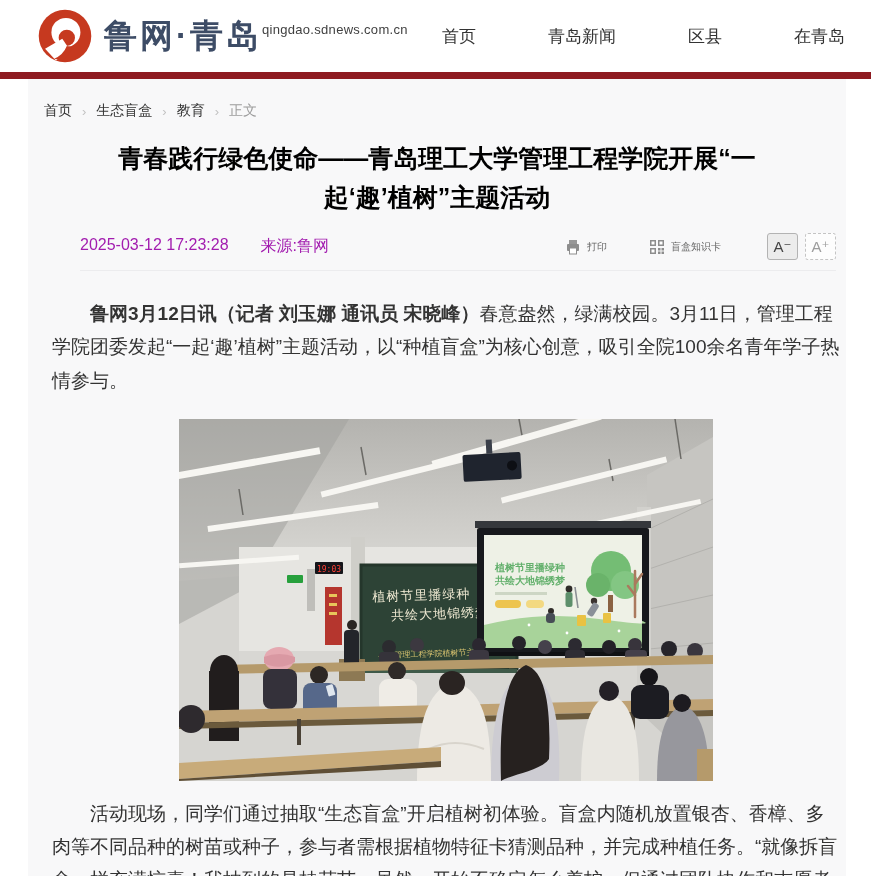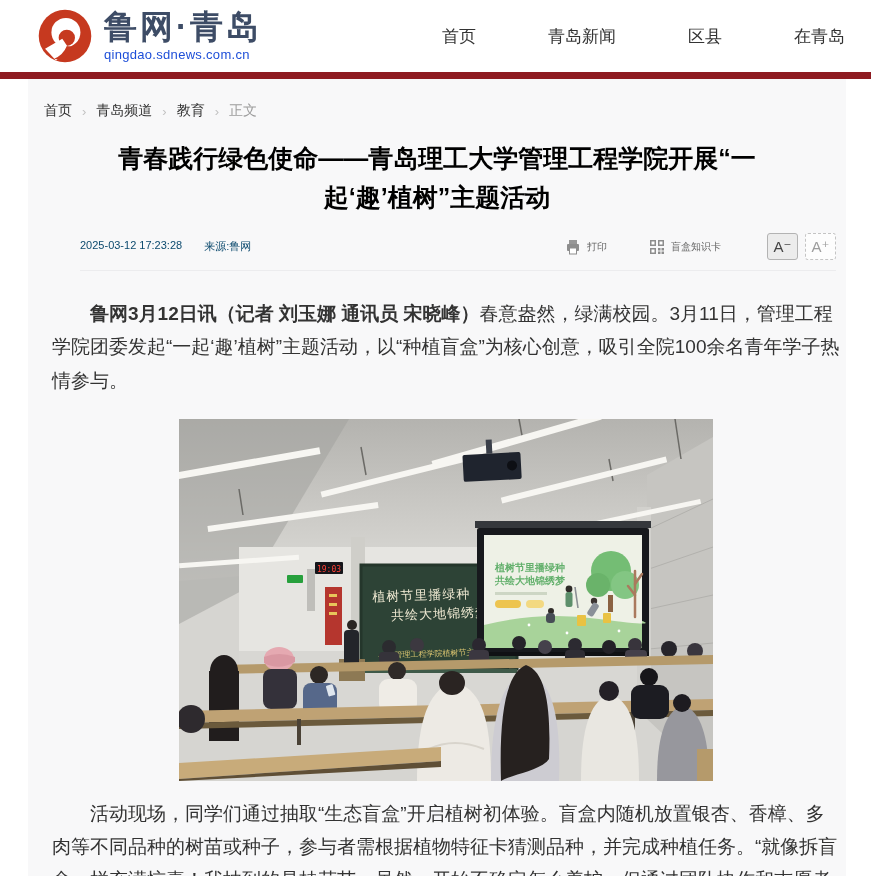--- a/index.html
+++ b/index.html
@@ -7,23 +7,23 @@
   body {
     width:871px; height:876px; overflow:hidden;
     background:#ffffff;
     font-family:"Liberation Sans","DejaVu Sans",sans-serif;
     color:#333;
   }
   
   .site-header { height:72px; display:flex; align-items:center; padding-left:36px; background:#fff; }
   .logo { display:flex; align-items:center; gap:10px; }
   .logo-mark { width:58px; height:58px; }
-  .logo-text-block { display:flex; flex-direction:column; }
+  .logo-text-block { display:flex; flex-direction:row; }
   .logo-name { font-size:33px; font-weight:bold; color:#3d4c66; letter-spacing:3px; line-height:1.05; }
-  .logo-url { font-size:13px; color:#1d4ed8; margin-top:3px; letter-spacing:.3px; }
+  .logo-url { font-size:13px; color:#404040; margin-top:3px; letter-spacing:.3px; }
   .main-nav { margin-left:auto; margin-right:26px; display:flex; gap:72px; align-items:center; }
   .nav-item { font-size:17px; color:#333; cursor:pointer; white-space:nowrap; }
   .red-bar { height:7px; background:#8e1b21; }
 
   
   .content-wrap { margin-left:28px; width:818px; height:797px; background:#f8f8f9; padding-top:22px; overflow:hidden; }
 
   .breadcrumb { padding-left:16px; display:flex; align-items:center; gap:10px; font-size:14px; height:20px; }
   .breadcrumb .crumb { color:#333; cursor:pointer; }
   .breadcrumb .sep { color:#c2c2c2; font-size:13px; }
@@ -31,21 +31,21 @@
 
   .article-title {
     margin:18px auto 16px; width:662px; text-align:center;
     font-size:25px; font-weight:bold; color:#000000; line-height:1.56;
   }
 
   .meta-row {
     margin:14px 10px 0 52px; padding-bottom:10px;
     display:flex; align-items:center; border-bottom:1px solid #ececee;
   }
-  .meta-left { display:flex; gap:22px; font-size:11px; color:#0c4a6e; }
+  .meta-left { display:flex; gap:32px; font-size:16px; color:#a21caf; }
   .meta-tools { margin-left:auto; display:flex; align-items:center; }
   .tool { display:flex; align-items:center; gap:6px; font-size:10px; color:#666; cursor:pointer; }
   .tool + .tool { margin-left:42px; }
   .tool-icon { width:16px; height:16px; display:inline-block; }
   .font-btns { margin-left:46px; display:flex; gap:7px; }
   .font-btn { width:31px; height:27px; display:flex; align-items:center; justify-content:center;
     font-size:15px; border-radius:3px; cursor:pointer; }
   .font-btn.minus { background:#ececec; border:1px solid #b3b3b3; color:#444; }
   .font-btn.plus  { background:#fdfdfd; border:1px dashed #c4c4c4; color:#9d9d9d; }
 
@@ -84,21 +84,21 @@
     <span class="nav-item">在青岛</span>
   </nav>
 </header>
 <div class="red-bar"></div>
 
 <div class="content-wrap">
 
   <div class="breadcrumb">
     <span class="crumb">首页</span>
     <span class="sep">›</span>
-    <span class="crumb">青岛频道</span>
+    <span class="crumb">生态盲盒</span>
     <span class="sep">›</span>
     <span class="crumb">教育</span>
     <span class="sep">›</span>
     <span class="current">正文</span>
   </div>
 
   <h1 class="article-title">青春践行绿色使命——青岛理工大学管理工程学院开展“一起‘趣’植树”主题活动</h1>
 
   <div class="meta-row">
     <div class="meta-left">

